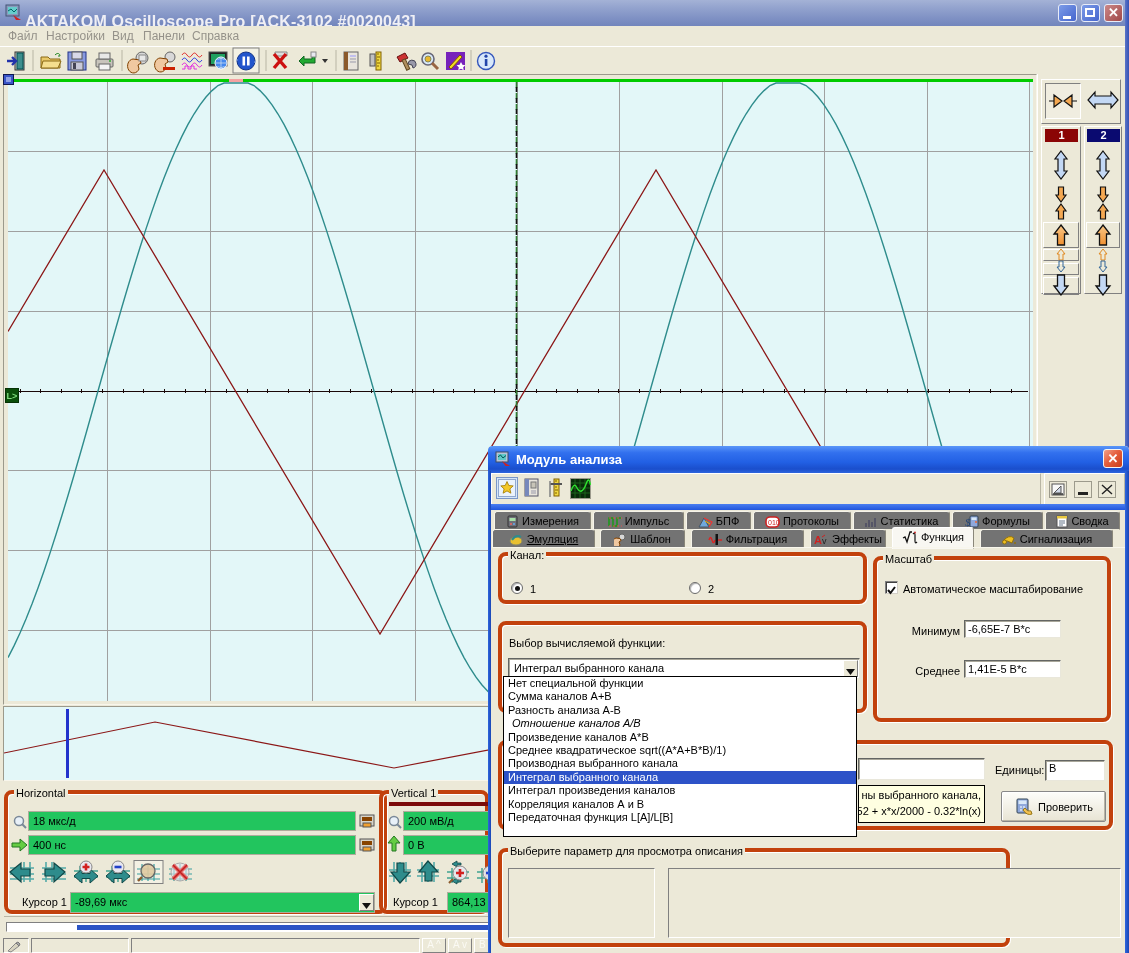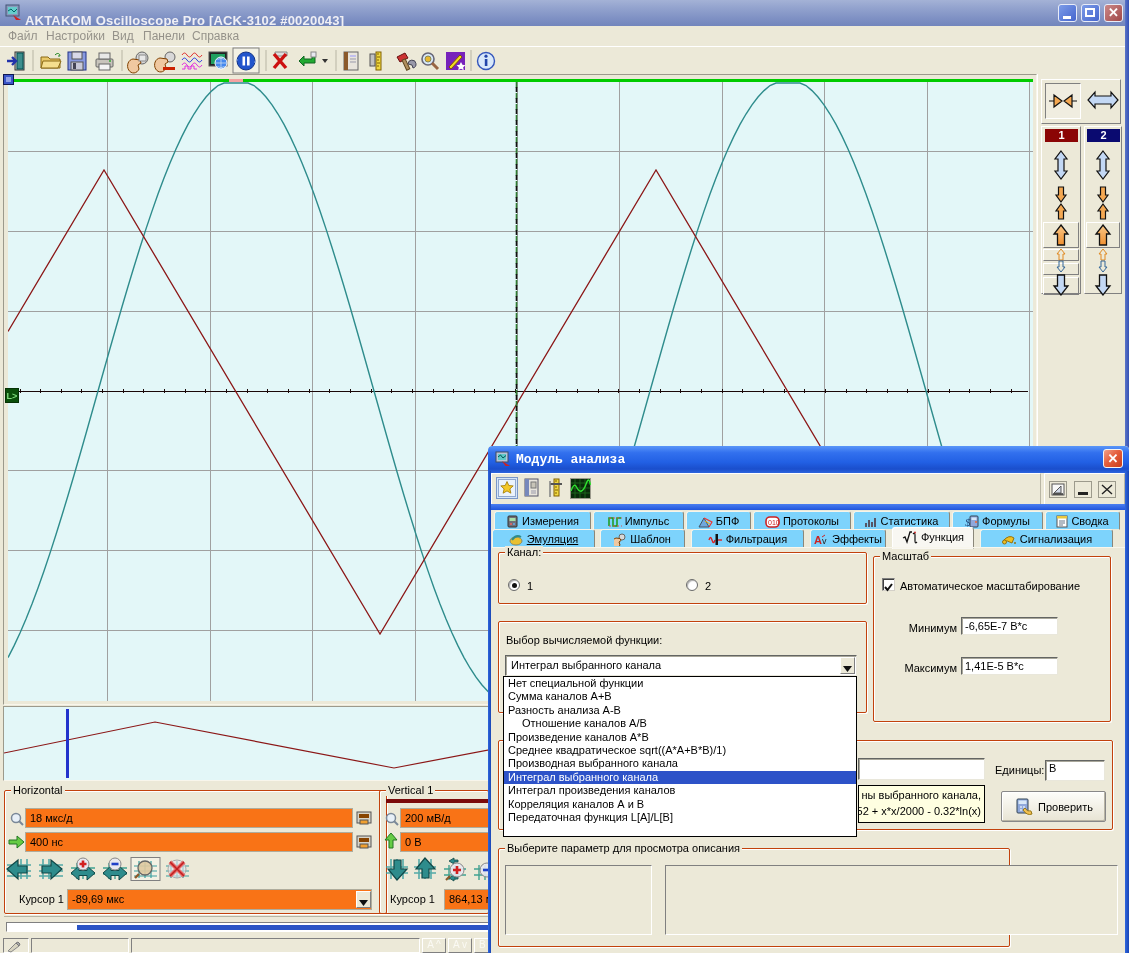--- a/index.html
+++ b/index.html
@@ -1,37 +1,37 @@
 <!DOCTYPE html>
 <html><head>
 <meta charset="utf-8">
 <style>
 * { margin:0; padding:0; box-sizing:border-box; }
 html,body { width:1129px; height:953px; overflow:hidden; }
 body { font-family:"Liberation Sans", sans-serif; background:#ECE9D8; position:relative; }
 .abs { position:absolute; }
 .sunken { border:1px solid; border-color:#808080 #FFFFFF #FFFFFF #808080; }
 .raised { border:1px solid; border-color:#FFFFFF #808080 #808080 #FFFFFF; }
-.grp { border:1px solid #c2410c; border-radius:2px; box-shadow:1px 1px 0 #FFFFFF inset, 1px 1px 0 #FFFFFF; }
+.grp { border:4px solid #c2410c; border-radius:8px; box-shadow:1px 1px 0 #FFFFFF inset, 1px 1px 0 #FFFFFF; }
 .grplabel { position:absolute; top:-7px; left:6px; background:#ECE9D8; padding:0 2px; font-size:11px; color:#000; }
 .txt11 { font-size:11px; color:#000; }
-.field2 { background:#f97316; border:1px solid #AFAC9C; font-size:11px; }
+.field2 { background:#22c55e; border:1px solid #AFAC9C; font-size:11px; }
 .field { background:#fff; border:1px solid; border-color:#636563 #E9E7DB #E9E7DB #636563; box-shadow:inset 1px 1px 0 #A9A79A; font-size:11px; }
 </style>
 </head>
 <body>
 
 <div class="abs" style="left:0;top:0;width:1129px;height:26px;background:linear-gradient(to bottom,#A4B2D6 0%,#93A3CE 30%,#7F91C4 70%,#7285BC 100%);">
   <svg class="abs" style="left:5px;top:4px" width="18" height="18" viewBox="0 0 18 18">
     <rect x="1" y="1" width="13" height="11" fill="#8899BB" stroke="#445577"></rect>
     <rect x="3" y="3" width="9" height="7" fill="#66CCCC"></rect>
     <path d="M3 7 L6 5 L9 8 L12 5" stroke="#006666" fill="none"></path>
     <path d="M8 11 L16 16 L11 16 Z" fill="#CC2222"></path>
   </svg>
-  <span class="abs" style="left:25px;top:13px;font-size:13px;font-weight:bold;color:#EFEFF5;letter-spacing:0.2px;">AKTAKOM Oscilloscope Pro [ACK-3102 #0020043]</span>
+  <span class="abs" style="left:25px;top:13px;font-size:16px;font-weight:bold;color:#EFEFF5;letter-spacing:0.2px;">AKTAKOM Oscilloscope Pro [ACK-3102 #0020043]</span>
   <div class="abs" style="left:1058px;top:4px;width:19px;height:18px;border-radius:3px;background:linear-gradient(135deg,#7C9CE8,#4565CE);border:1px solid #E8ECF8;color:#fff;">
       <div class="abs" style="left:4px;top:11px;width:8px;height:3px;background:#fff;"></div>
     </div>
   <div class="abs" style="left:1081px;top:4px;width:19px;height:18px;border-radius:3px;background:linear-gradient(135deg,#7C9CE8,#4565CE);border:1px solid #E8ECF8;">
       <div class="abs" style="left:3px;top:3px;width:10px;height:9px;border:2px solid #fff;"></div>
     </div>
   <div class="abs" style="left:1104px;top:4px;width:19px;height:18px;border-radius:3px;background:linear-gradient(135deg,#CC8888,#A04848);border:1px solid #E8ECF8;color:#fff;font-size:13px;font-weight:bold;text-align:center;line-height:16px;">✕</div>
 </div>
 
 <div class="abs" style="left:0;top:26px;width:1129px;height:20px;background:#ECE9D8;font-size:12px;color:#95928A;">
@@ -433,21 +433,21 @@
 <div class="abs" style="left:488px;top:446px;width:641px;height:507px;background:#ECE9D8;overflow:hidden;border-radius:4px 4px 0 0;">
   <div class="abs" style="left:0;top:0;width:641px;height:27px;border-radius:4px 4px 0 0;background:linear-gradient(to bottom,#5A96F8 0%,#3270EE 25%,#2260E4 60%,#1A4ECC 85%,#2E66DE 100%);"></div>
   <div class="abs" style="left:0;top:25px;width:3px;height:482px;background:linear-gradient(to right,#2E66DE,#1A46B4);"></div>
   <div class="abs" style="left:637px;top:25px;width:4px;height:482px;background:linear-gradient(to right,#2E66DE,#1A46B4);"></div>
   <svg class="abs" style="left:7px;top:5px" width="17" height="17" viewBox="0 0 17 17">
     <rect x="1" y="1" width="12" height="10" fill="#B8C4D8" stroke="#404C60"></rect>
       <rect x="3" y="3" width="8" height="6" fill="#5FC8C8"></rect>
       <path d="M3 6 l2.5 -2 l2.5 3 l3 -2.5" stroke="#055" fill="none"></path>
       <path d="M7 10 L15 15 L10.5 15 Z" fill="#CC2222"></path>
   </svg>
-  <span class="abs" style="left:28px;top:6px;font-size:13px;font-weight:bold;color:#fff;font-family:Liberation Mono, monospace;">Модуль анализа</span>
+  <span class="abs" style="left:28px;top:6px;font-size:13px;font-weight:bold;color:#fff;">Модуль анализа</span>
   <div class="abs" style="left:615px;top:3px;width:20px;height:19px;border-radius:3px;background:linear-gradient(135deg,#F0A088 0%,#E55F3E 45%,#C83C18 100%);border:1px solid #F4F4F4;color:#fff;font-size:13px;font-weight:bold;text-align:center;line-height:17px;">✕</div>
 
   <div class="abs" style="left:3px;top:27px;width:550px;height:32px;border:1px solid;border-color:#fff #B8B5A4 #B8B5A4 #fff;"></div>
   <div class="abs" style="left:556px;top:27px;width:81px;height:32px;border:1px solid;border-color:#fff #B8B5A4 #B8B5A4 #fff;"></div>
   <div class="abs" style="left:8px;top:31px;width:22px;height:22px;background:#D6E6F8;border:1px solid #7A96C8;"></div>
   <svg class="abs" style="left:10px;top:33px" width="18" height="18" viewBox="0 0 18 18">
       <rect x="0.5" y="0.5" width="17" height="17" fill="#EAF2FC" stroke="#90A8D0"></rect>
       <path d="M9 2.5 l1.8 4 l4.4 .4 l-3.3 3 l1 4.3 L9 11.9 L5.1 14.2 l1 -4.3 l-3.3 -3 l4.4 -.4 z" fill="#F4C828" stroke="#A07800" stroke-width="0.8"></path>
     </svg>
   <svg class="abs" style="left:34px;top:32px" width="20" height="20" viewBox="0 0 20 20">
@@ -476,21 +476,21 @@
         <line x1="2" y1="11" x2="12" y2="11" stroke="#333" stroke-width="1.6"></line>
       </svg></div>
   <div class="abs" style="left:586px;top:35px;width:18px;height:17px;border:1px solid #9C9A8C;background:#ECE9D8;">
       <div style="margin:10px 3px 0 3px;height:3px;background:#222;"></div>
     </div>
   <div class="abs" style="left:610px;top:35px;width:18px;height:17px;border:1px solid #9C9A8C;background:#ECE9D8;"><svg width="12" height="11" viewBox="0 0 12 11" style="margin:2px">
         <path d="M1 1 L11 10 M11 1 L1 10" stroke="#222" stroke-width="1.4"></path>
       </svg></div>
   <div class="abs" style="left:3px;top:58px;width:634px;height:6px;background:linear-gradient(to bottom,#4A7EF0,#2055DC);"></div>
   <style>
-    .tab { position:absolute; height:19px; background:#7dd3fc; border:1px solid; border-color:#F6F4EA #8A877A #ECE9D8 #F6F4EA; border-radius:3px 3px 0 0; font-size:11px; color:#000; white-space:nowrap; padding:3px 0 0 0; text-align:center; }
+    .tab { position:absolute; height:19px; background:#737373; border:1px solid; border-color:#F6F4EA #8A877A #ECE9D8 #F6F4EA; border-radius:3px 3px 0 0; font-size:11px; color:#000; white-space:nowrap; padding:3px 0 0 0; text-align:center; }
     .tab svg { vertical-align:-3px; margin-right:3px; }
   </style>
   <div class="tab" style="left:6px;top:65px;width:97px;"><svg width="13" height="13" viewBox="0 0 13 13">
         <rect x="2" y="1" width="9" height="11" rx="1" fill="#707078" stroke="#333"></rect>
         <rect x="3.5" y="3" width="6" height="3" fill="#A8E0A8"></rect>
         <circle cx="5" cy="9" r="1" fill="#E66"></circle>
         <circle cx="8" cy="9" r="1" fill="#6AE"></circle>
       </svg>Измерения</div>
   <div class="tab" style="left:105px;top:65px;width:91px;"><svg width="14" height="13" viewBox="0 0 14 13">
         <path d="M1 11 v-8 h4 v8 h4 v-8 h4" fill="none" stroke="#1A9A1A" stroke-width="1.5"></path>
@@ -560,21 +560,21 @@
   </div>
 
   <div class="abs grp" style="left:385px;top:110px;width:238px;height:166px;">
     <div class="grplabel">Масштаб</div>
     <div class="abs" style="left:8px;top:21px;width:13px;height:13px;background:#fff;border:1px solid;border-color:#808080 #D4D0C8 #D4D0C8 #808080;box-shadow:inset 1px 1px 0 #404040;"><svg width="9" height="9" viewBox="0 0 9 9" style="margin:1px">
           <path d="M1 4 L3.5 7 L8 1" fill="none" stroke="#111" stroke-width="2"></path>
         </svg></div>
     <span class="abs txt11" style="left:26px;top:23px;">Автоматическое масштабирование</span>
     <span class="abs txt11" style="left:21px;top:65px;width:62px;text-align:right;">Минимум</span>
     <div class="abs field" style="left:87px;top:60px;width:97px;height:18px;line-height:16px;padding-left:3px;">-6,65E-7 В*с</div>
-    <span class="abs txt11" style="left:17px;top:105px;width:66px;text-align:right;">Максимум</span>
+    <span class="abs txt11" style="left:17px;top:105px;width:66px;text-align:right;">Среднее</span>
     <div class="abs field" style="left:87px;top:100px;width:97px;height:18px;line-height:16px;padding-left:3px;">1,41E-5 В*с</div>
   </div>
 
   <div class="abs grp" style="left:10px;top:175px;width:369px;height:92px;">
     <div class="grplabel" style="top:5px;left:6px;background:transparent;"></div>
     <span class="abs txt11" style="left:7px;top:12px;">Выбор вычисляемой функции:</span>
     <div class="abs field" style="left:6px;top:33px;width:352px;height:21px;"></div>
     <span class="abs txt11" style="left:12px;top:37px;">Интеграл выбранного канала</span>
     <div class="abs raised" style="left:341px;top:35px;width:15px;height:17px;background:#ECE9D8;"><svg width="9" height="6" viewBox="0 0 9 6" style="margin:5px 0 0 2px">
           <path d="M0 0 h9 l-4.5 6 z" fill="#111"></path>
@@ -605,21 +605,21 @@
   <div class="abs grp" style="left:10px;top:402px;width:512px;height:99px;">
     <div class="grplabel" style="white-space:nowrap;">Выберите параметр для просмотра описания</div>
     <div class="abs sunken" style="left:6px;top:16px;width:147px;height:70px;background:#ECE9D8;"></div>
     <div class="abs sunken" style="left:166px;top:16px;width:453px;height:70px;background:#ECE9D8;"></div>
   </div>
 
   <div class="abs" style="left:15px;top:230px;width:354px;height:161px;background:#fff;border:1px solid #000;font-size:11px;color:#000;">
     <div style="height:13.4px;line-height:13.4px;padding-left:4px;white-space:nowrap;">Нет специальной функции</div>
     <div style="height:13.4px;line-height:13.4px;padding-left:4px;white-space:nowrap;">Сумма каналов A+B</div>
     <div style="height:13.4px;line-height:13.4px;padding-left:4px;white-space:nowrap;">Разность анализа A-B</div>
-    <div style="height:13.4px;line-height:13.4px;padding-left:18px;white-space:nowrap;">Отношение каналов A/B</div>
+    <div style="height:13.4px;line-height:13.4px;padding-left:8px;white-space:nowrap;font-style:italic;">Отношение каналов A/B</div>
     <div style="height:13.4px;line-height:13.4px;padding-left:4px;white-space:nowrap;">Произведение каналов A*B</div>
     <div style="height:13.4px;line-height:13.4px;padding-left:4px;white-space:nowrap;">Среднее квадратическое sqrt((A*A+B*B)/1)</div>
     <div style="height:13.4px;line-height:13.4px;padding-left:4px;white-space:nowrap;">Производная выбранного канала</div>
     <div style="height:13.4px;line-height:13.4px;padding-left:4px;white-space:nowrap;background:#2D52C8;color:#fff;">Интеграл выбранного канала</div>
     <div style="height:13.4px;line-height:13.4px;padding-left:4px;white-space:nowrap;">Интеграл произведения каналов</div>
     <div style="height:13.4px;line-height:13.4px;padding-left:4px;white-space:nowrap;">Корреляция каналов А и В</div>
     <div style="height:13.4px;line-height:13.4px;padding-left:4px;white-space:nowrap;">Передаточная функция L[A]/L[B]</div>
   </div>
 </div>
 

